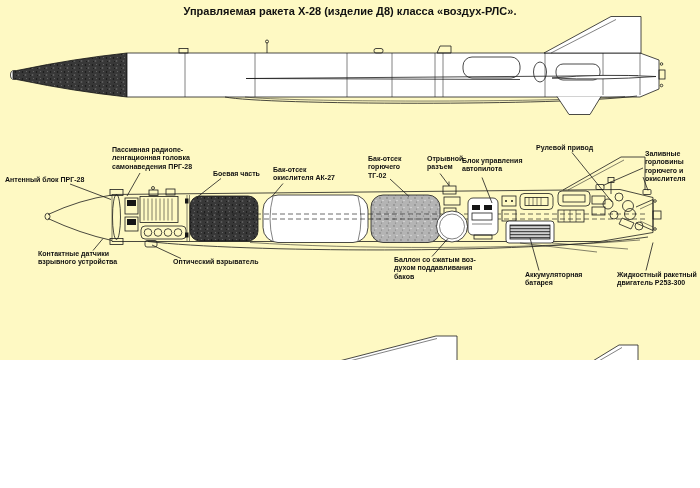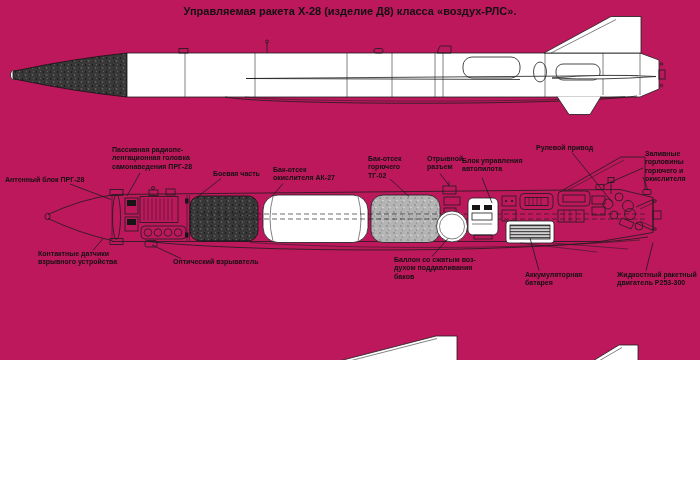--- a/index.html
+++ b/index.html
@@ -1,16 +1,16 @@
 <!DOCTYPE html>
 <html><head>
 <meta charset="utf-8">
 <style>
   html,body{margin:0;padding:0;background:#fff;}
-  .stage{position:relative;width:700px;height:360px;background:#be185d;overflow:hidden;
+  .stage{position:relative;width:700px;height:360px;background:#fef9c3;overflow:hidden;
          font-family:"Liberation Sans",sans-serif;}
   .ttl{position:absolute;top:5px;left:0;width:100%;text-align:center;
        font:bold 11px "Liberation Sans",sans-serif;color:#111;}
   .lbl{position:absolute;font:bold 7px/8.4px "Liberation Sans",sans-serif;
        white-space:pre-line;color:#111;}
   svg.dwg{position:absolute;left:0;top:0;}
   g.ln *{stroke:#1c1c1c;stroke-width:0.8;fill:none;}
   g.ln .fw{fill:#ffffff;}
   g.ln .fd{fill:url(#pDark);stroke:#111;}
   g.ln .fg{fill:url(#pGray);}

